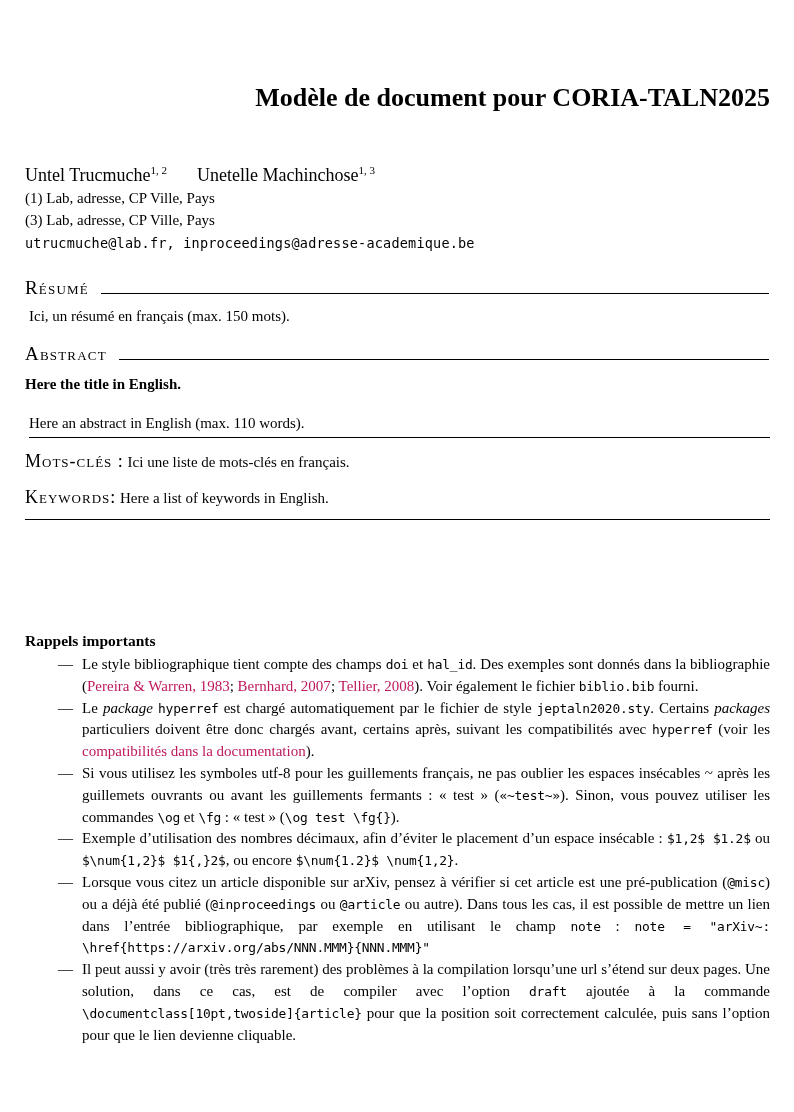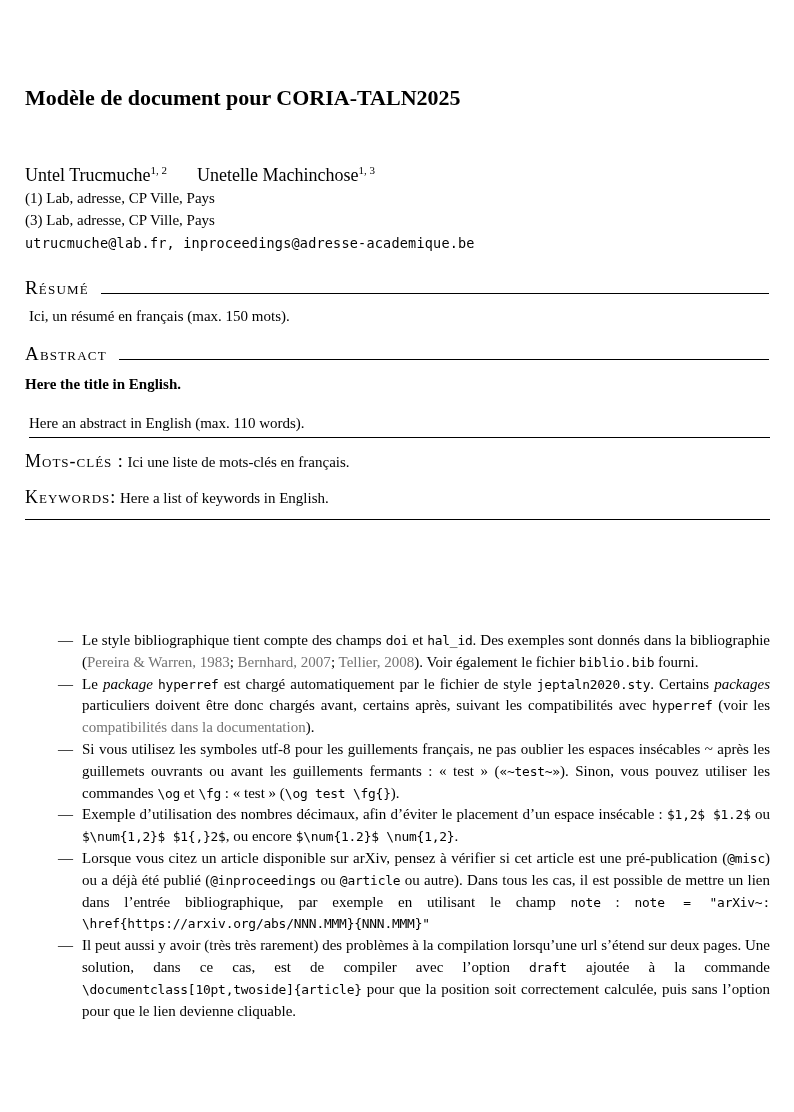--- a/index.html
+++ b/index.html
@@ -4,21 +4,21 @@
 <style>
   html,body{margin:0;padding:0;background:#ffffff;}
   body{
     width:794px;height:1112px;overflow:hidden;
     font-family:"Liberation Serif",serif;color:#000;
     -webkit-font-smoothing:antialiased;
   }
   .page{box-sizing:border-box;width:794px;height:1112px;padding:82px 24px 0 25px;}
 
   .title{
-    margin:0;text-align:left;font-size:22px;line-height:32px;font-weight:bold;
+    margin:0;text-align:right;font-size:26px;line-height:32px;font-weight:bold;
   }
 
   .author-block{text-align:left;margin-top:44px;}
   .authors{font-size:18px;line-height:24px;}
   .author + .author{margin-left:30px;}
   .authors sup{font-size:11px;}
   .affil{font-size:15px;line-height:22px;}
   .emails{font-family:"DejaVu Sans Mono",monospace;font-size:13.5px;line-height:22px;margin-top:1px;letter-spacing:0.2px;}
 
   .abs{margin-top:22px;}
@@ -34,21 +34,21 @@
   .bottom-rule{border-bottom:1.6px solid #000;margin-top:9px;}
 
   .reminders{margin-top:110px;}
   .reminders h2{margin:0;font-size:15.5px;line-height:22px;font-weight:bold;}
   .reminders ul{margin:2px 0 0 0;padding:0;list-style:none;}
   .item{position:relative;padding-left:57px;text-align:justify;font-size:15px;line-height:21.8px;}
   .dash{position:absolute;left:33px;top:0;}
 
   .seg-mono{font-family:"DejaVu Sans Mono",monospace;font-size:0.86em;letter-spacing:-0.2px;}
   .seg-italic{font-style:italic;}
-  .seg-link{color:#737373;}
+  .seg-link{color:#be185d;}
 </style>
 </head>
 <body>
 
 <div class="page">
 
   <h1 class="title">Modèle de document pour CORIA-TALN2025</h1>
 
   <div class="author-block">
     <div class="authors">
@@ -83,20 +83,21 @@
       <span>Ici une liste de mots-clés en français.</span>
     </p>
     <p class="kw-line">
       <span class="hd2">Keywords:</span>
       <span>Here a list of keywords in English.</span>
     </p>
     <div class="bottom-rule"></div>
   </section>
 
   <section class="reminders">
+    <h2>Rappels importants</h2>
     <ul>
 
         <li class="item">
           <span class="dash">—</span>
           <span class="li-body"><span class="seg-plain">Le style bibliographique tient compte des champs </span><span class="seg-mono">doi</span><span class="seg-plain"> et </span><span class="seg-mono">hal_id</span><span class="seg-plain">. Des exemples sont donnés dans la bibliographie (</span><span class="seg-link">Pereira &amp; Warren, 1983</span><span class="seg-plain">; </span><span class="seg-link">Bernhard, 2007</span><span class="seg-plain">; </span><span class="seg-link">Tellier, 2008</span><span class="seg-plain">). Voir également le fichier </span><span class="seg-mono">biblio.bib</span><span class="seg-plain"> fourni.</span></span>
         </li>
 
         <li class="item">
           <span class="dash">—</span>
           <span class="li-body"><span class="seg-plain">Le </span><span class="seg-italic">package</span><span class="seg-plain"> </span><span class="seg-mono">hyperref</span><span class="seg-plain"> est chargé automatiquement par le fichier de style </span><span class="seg-mono">jeptaln2020.sty</span><span class="seg-plain">. Certains </span><span class="seg-italic">packages</span><span class="seg-plain"> particuliers doivent être donc chargés avant, certains après, suivant les compatibilités avec </span><span class="seg-mono">hyperref</span><span class="seg-plain"> (voir les </span><span class="seg-link">compatibilités dans la documentation</span><span class="seg-plain">).</span></span>

